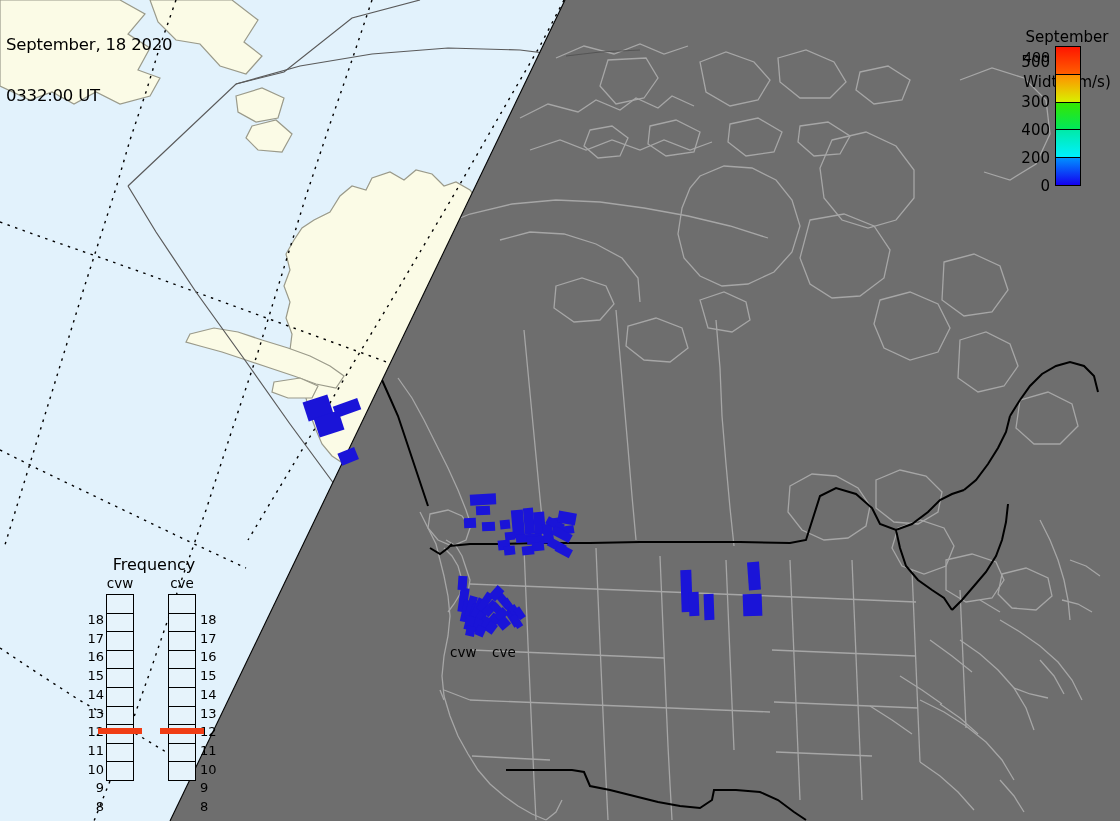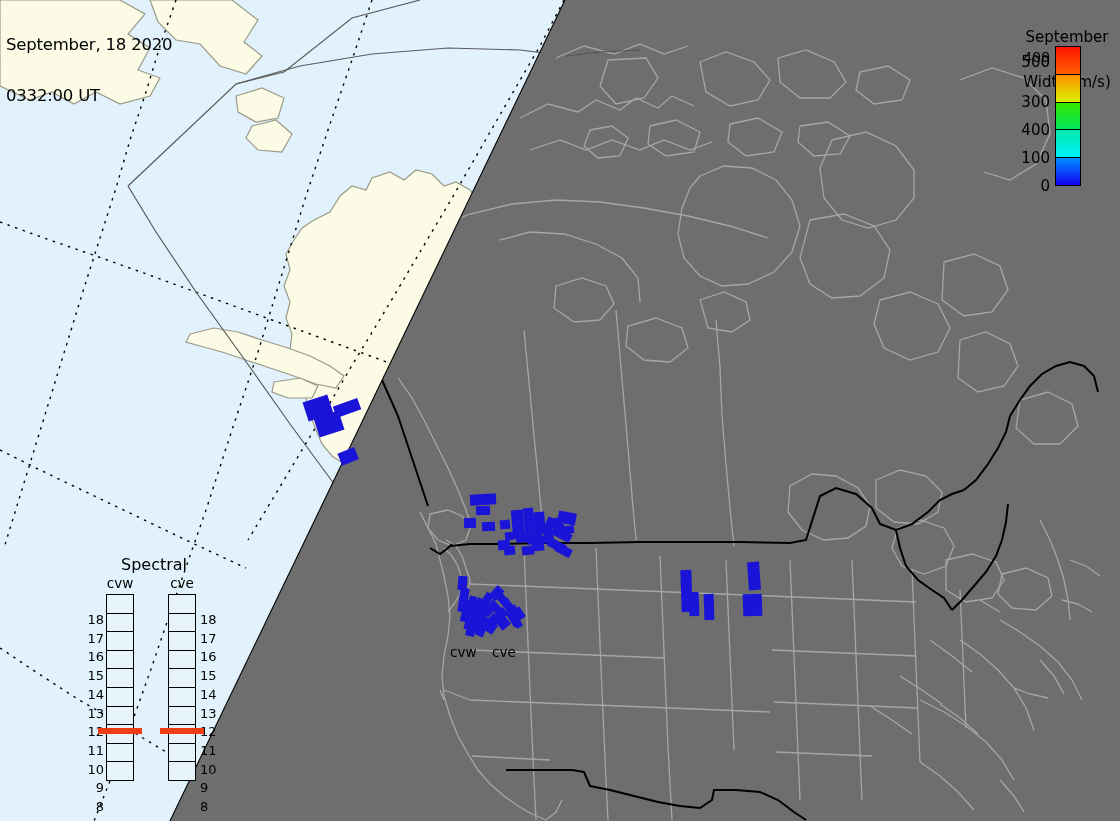--- a/index.html
+++ b/index.html
@@ -366,34 +366,34 @@
   <div id="colorbar-panel">
     <div id="cb-title">
       <div>September</div>
       <div>Width (m/s)</div>
     </div>
     <div id="cb-labels">
         <div class="lab" style="top: 16px;">500</div>
         <div class="lab" style="top: 12px; font-family: Liberation Mono, monospace;">400</div>
         <div class="lab" style="top: 56px;">300</div>
         <div class="lab" style="top: 84px;">400</div>
-        <div class="lab" style="top: 112px;">100</div>
+        <div class="lab" style="top: 112px;">200</div>
         <div class="lab" style="top: 140px;">0</div>
       </div>
     <div id="cb-bar">
         <div class="seg" style="background: linear-gradient(rgb(255, 21, 0), rgb(255, 95, 0));"></div>
         <div class="seg" style="background: linear-gradient(rgb(255, 144, 0), rgb(217, 240, 0));"></div>
         <div class="seg" style="background: linear-gradient(rgb(54, 230, 0), rgb(0, 232, 90));"></div>
         <div class="seg" style="background: linear-gradient(rgb(0, 234, 168), rgb(0, 240, 255));"></div>
         <div class="seg" style="background: linear-gradient(rgb(0, 144, 255), rgb(20, 0, 240));"></div>
       </div>
   </div>
 
   <div id="freq-panel">
-    <div id="freq-title">Spectral</div>
+    <div id="freq-title">Frequency</div>
     <div class="freq-col-label" id="lab-cvw">cvw</div>
     <div class="freq-col-label" id="lab-cve">cve</div>
     <div class="freq-ticks" id="ticks-cvw">
         <div class="tk" style="top: 0px;">18</div>
         <div class="tk" style="top: 18.7px;">17</div>
         <div class="tk" style="top: 37.4px;">16</div>
         <div class="tk" style="top: 56.1px;">15</div>
         <div class="tk" style="top: 74.8px;">14</div>
         <div class="tk" style="top: 93.5px;">13</div>
         <div class="tk" style="top: 112.2px;">12</div>

